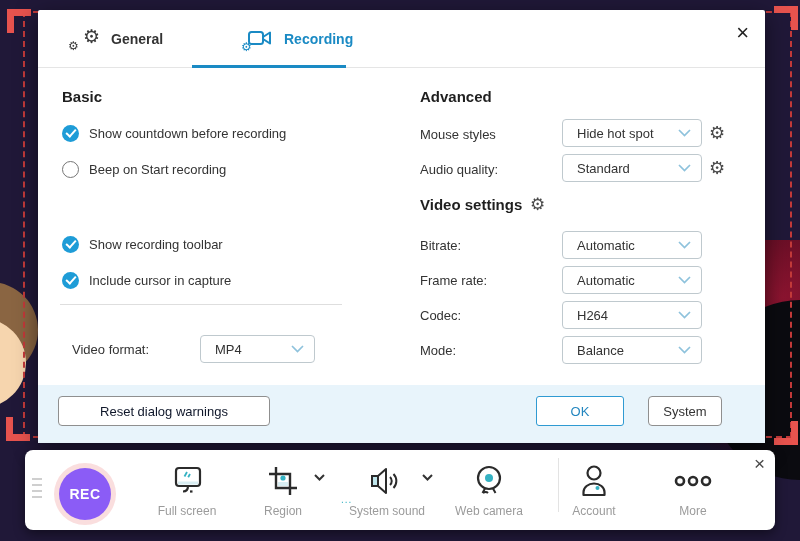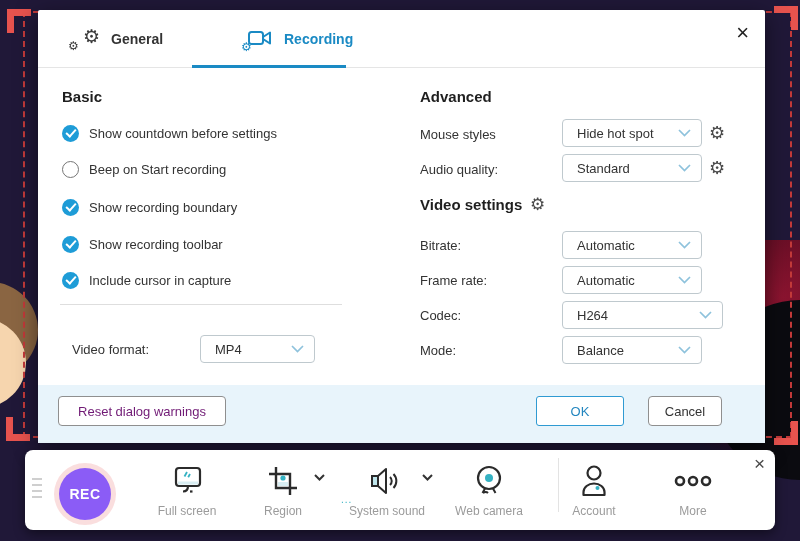--- a/index.html
+++ b/index.html
@@ -53,21 +53,21 @@
   .dropdown { position:absolute; height:28px; background:#fff; border:1px solid #bfc9ce; border-radius:4px;
     display:flex; align-items:center; padding:0 10px 0 14px; }
   .dropdown .dd-value { font-size:13px; color:#333; flex:1; }
   .dd-chev { flex:none; margin-left:4px; }
   .gear-btn { position:absolute; font-size:18px; color:#4a4a4a; line-height:1; }
   .h-gear { position:absolute; font-size:17px; color:#4a4a4a; line-height:1; }
 
   .dlg-footer { position:absolute; left:0; bottom:0; width:727px; height:58px; background:#e8f4fb; }
   .btn { position:absolute; top:11px; height:30px; background:#fff; border-radius:4px; font-size:13px;
     display:flex; align-items:center; justify-content:center; }
-  .btn-reset { left:20px; width:168px; border:1px solid #8f8f8f; color:#701a75; }
+  .btn-reset { left:20px; width:212px; border:1px solid #8f8f8f; color:#0f172a; }
   .btn-ok { left:498px; width:88px; border:1px solid #2f9ad2; color:#2386bf; border-radius:3px; }
   .btn-cancel { left:610px; width:74px; border:1px solid #8f8f8f; color:#333; }
 
   
   .toolbar { position:absolute; left:25px; top:450px; width:750px; height:80px; background:#fff;
     border-radius:8px; box-shadow:0 4px 12px rgba(0,0,0,.45); z-index:6; }
   .grip { position:absolute; left:7px; top:28px; }
   .grip div { width:10px; height:2px; background:#cfcfcf; margin-bottom:4px; }
   .rec-btn { position:absolute; left:34px; top:18px; width:52px; height:52px; border-radius:50%;
     background:#8b5cf6; box-shadow:0 0 0 5px rgba(230,90,90,.20); display:flex; align-items:center; justify-content:center; }
@@ -116,30 +116,26 @@
         <span class="tab-label">Recording</span>
       </div>
       <div class="tab-underline"></div>
       <div class="dlg-close">×</div>
     </div>
 
     <div class="h-section" style="left:24px; top:78px;">Basic</div>
 
     <div class="opt-row" style="top:114px;">
       <span class="opt-check checked"></span>
-      <span class="opt-label">Show countdown before settings</span>
+      <span class="opt-label">Show countdown before recording</span>
     </div>
     <div class="opt-row" style="top:150px;">
       <span class="opt-check"></span>
       <span class="opt-label">Beep on Start recording</span>
     </div>
-    <div class="opt-row" style="top:188px;">
-      <span class="opt-check checked"></span>
-      <span class="opt-label">Show recording boundary</span>
-    </div>
     <div class="opt-row" style="top:225px;">
       <span class="opt-check checked"></span>
       <span class="opt-label">Show recording toolbar</span>
     </div>
     <div class="opt-row" style="top:261px;">
       <span class="opt-check checked"></span>
       <span class="opt-label">Include cursor in capture</span>
     </div>
 
     <div class="divider-left"></div>
@@ -185,39 +181,39 @@
 
     <div class="field-label" style="left:382px; top:263px;">Frame rate:</div>
     <div class="dropdown" style="left:524px; top:256px; width:140px;">
       <span class="dd-value">Automatic</span>
       <svg class="dd-chev" width="13" height="8" viewBox="0 0 13 8">
           <polyline points="1,1 6.5,6.5 12,1" fill="none" stroke="#8ec2dc" stroke-width="1.7"></polyline>
         </svg>
     </div>
 
     <div class="field-label" style="left:382px; top:298px;">Codec:</div>
-    <div class="dropdown" style="left:524px; top:291px; width:161px;">
+    <div class="dropdown" style="left:524px; top:291px; width:140px;">
       <span class="dd-value">H264</span>
       <svg class="dd-chev" width="13" height="8" viewBox="0 0 13 8">
           <polyline points="1,1 6.5,6.5 12,1" fill="none" stroke="#8ec2dc" stroke-width="1.7"></polyline>
         </svg>
     </div>
 
     <div class="field-label" style="left:382px; top:333px;">Mode:</div>
     <div class="dropdown" style="left:524px; top:326px; width:140px;">
       <span class="dd-value">Balance</span>
       <svg class="dd-chev" width="13" height="8" viewBox="0 0 13 8">
           <polyline points="1,1 6.5,6.5 12,1" fill="none" stroke="#8ec2dc" stroke-width="1.7"></polyline>
         </svg>
     </div>
 
     <div class="dlg-footer">
       <div class="btn btn-reset">Reset dialog warnings</div>
       <div class="btn btn-ok">OK</div>
-      <div class="btn btn-cancel">Cancel</div>
+      <div class="btn btn-cancel">System</div>
     </div>
   </div>
 
   <div class="toolbar">
     <div class="grip">
         <div></div>
         <div></div>
         <div></div>
         <div></div>
       </div>

